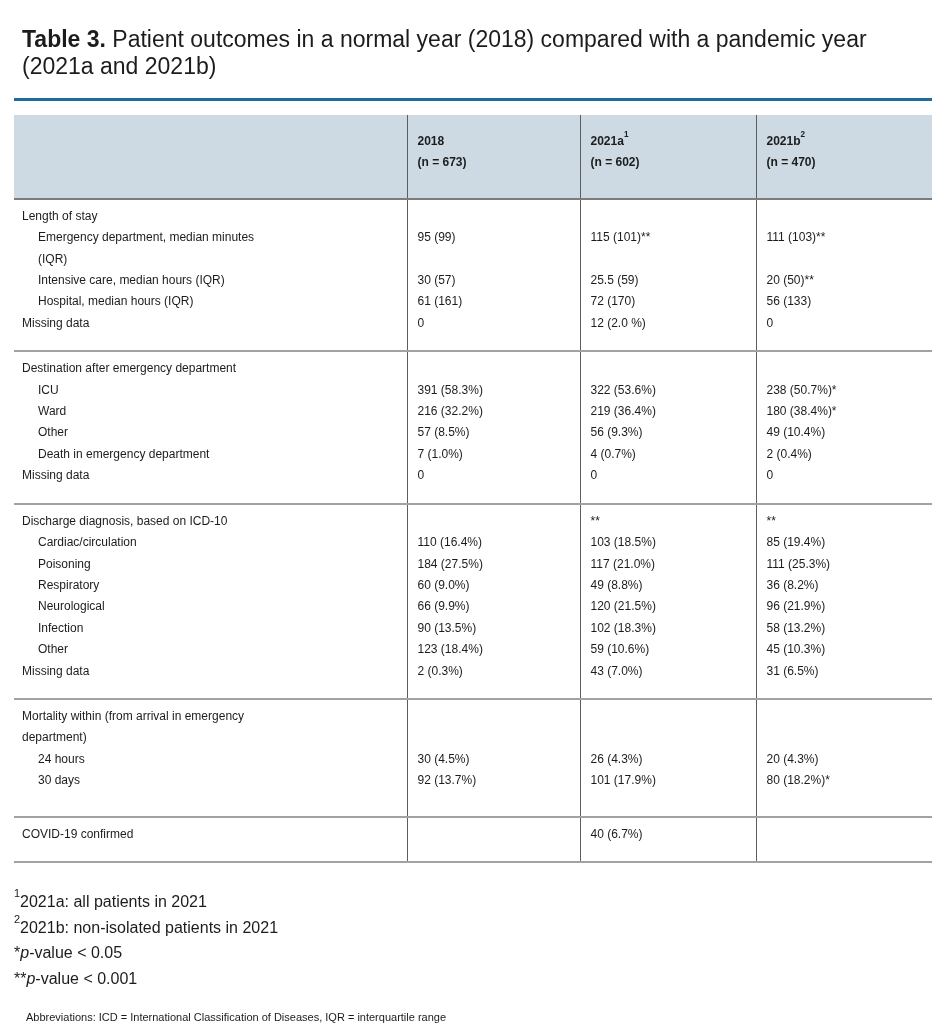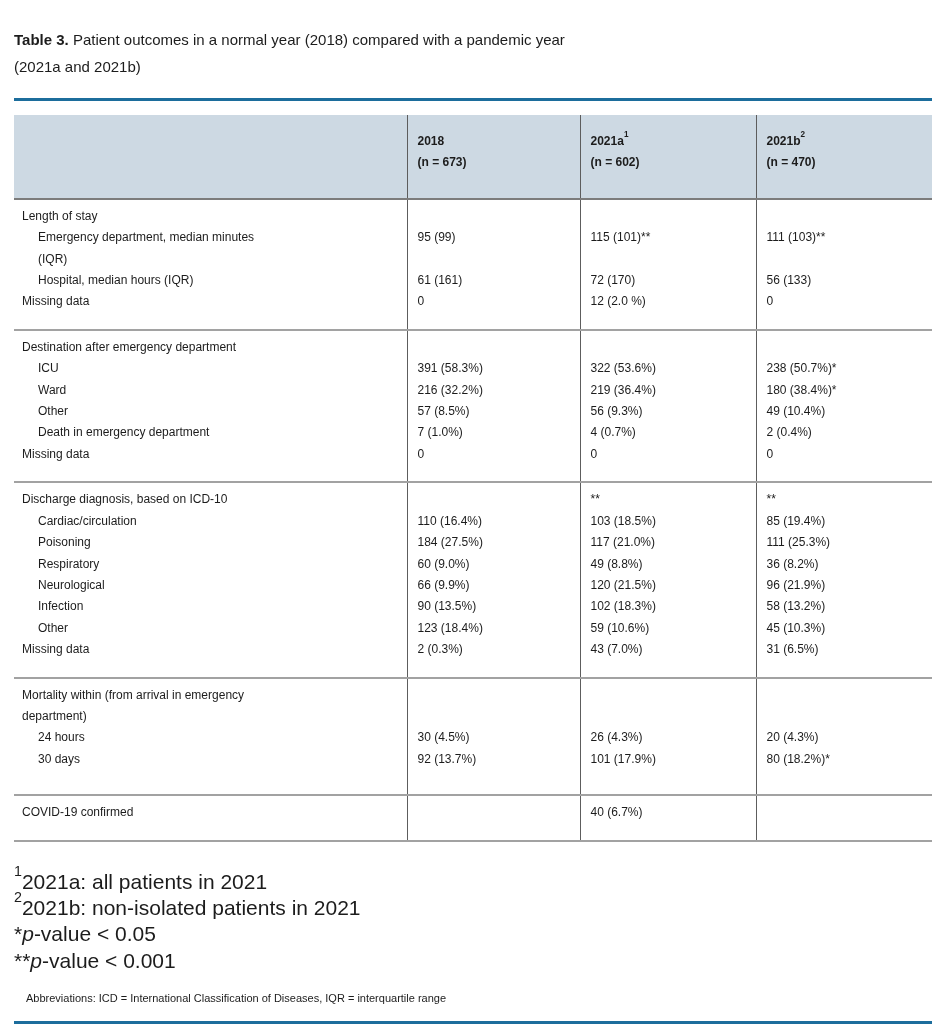--- a/index.html
+++ b/index.html
@@ -11,22 +11,22 @@
     width: 946px;
     height: 1024px;
     overflow: hidden;
     font-family: "Liberation Sans", "DejaVu Sans", sans-serif;
     color: #1c1c1c;
   }
   .page {
     padding: 0 14px;
   }
   .title {
-    margin: 26px 0 0 0;
-    font-size: 15px;
+    margin: 26px 0 0 8px;
+    font-size: 23px;
     line-height: 27px;
     font-weight: normal;
     white-space: pre-line;
   }
   .title b { font-weight: bold; }
   .rule {
     height: 3px;
     background: #1c6d9c;
   }
   .rule.top { margin-top: 18px; }
@@ -76,21 +76,21 @@
     white-space: pre-line;
   }
   td.lbl.ind { padding-left: 24px; }
   td.val { border-left: 1px solid #5d5d5d; }
   tr.first td { padding-top: 6px; margin-left: 37px; }
   tr.last td { padding-bottom: 16px; }
   tr.tall td { padding-bottom: 24px; }
 
   .footnotes {
     margin-top: 24px;
-    font-size: 21px;
+    font-size: 16px;
     line-height: 21.4px;
   }
   .fn sup {
     font-size: 0.68em;
     position: relative;
     top: -0.35em;
   }
   .abbr {
     margin: 17px 0 0 12px;
     font-size: 11px;
@@ -140,20 +140,26 @@
           <td class="val"></td>
         </tr>
       <tr>
           <td class="lbl ind">Emergency department, median minutes
 (IQR)</td>
           <td class="val">95 (99)</td>
           <td class="val">115 (101)**</td>
           <td class="val">111 (103)**</td>
         </tr>
       <tr>
+          <td class="lbl ind">Intensive care, median hours (IQR)</td>
+          <td class="val">30 (57)</td>
+          <td class="val">25.5 (59)</td>
+          <td class="val">20 (50)**</td>
+        </tr>
+      <tr>
           <td class="lbl ind">Hospital, median hours (IQR)</td>
           <td class="val">61 (161)</td>
           <td class="val">72 (170)</td>
           <td class="val">56 (133)</td>
         </tr>
       <tr class="last">
           <td class="lbl">Missing data</td>
           <td class="val">0</td>
           <td class="val">12 (2.0 %)</td>
           <td class="val">0</td>

